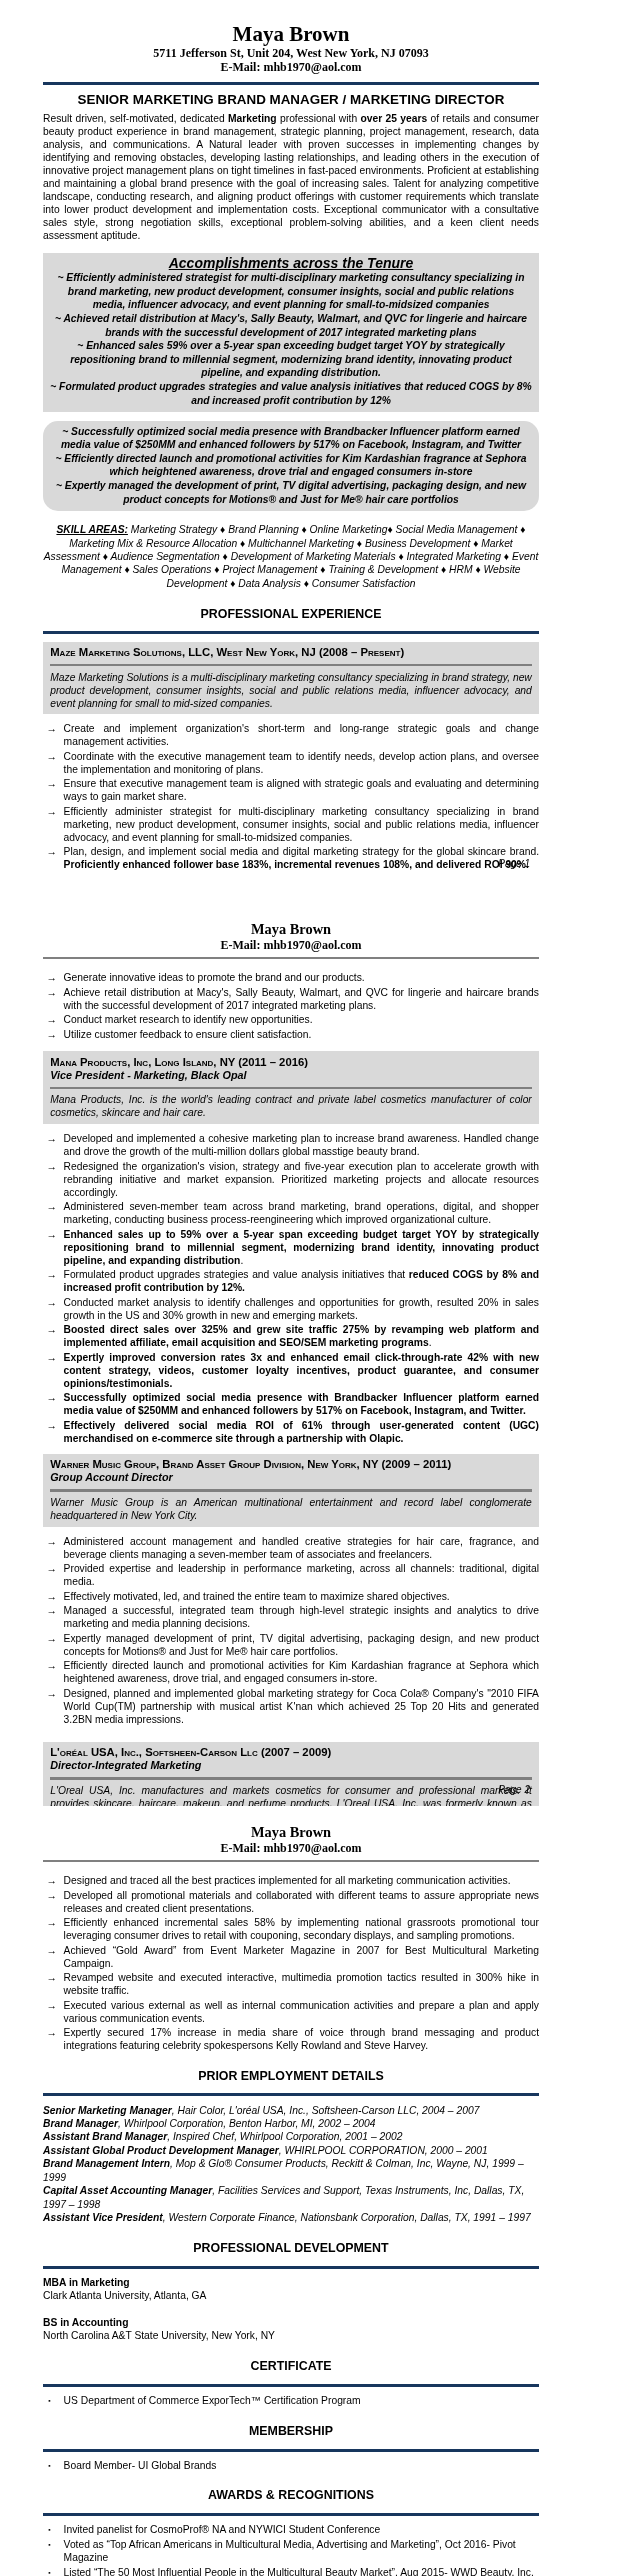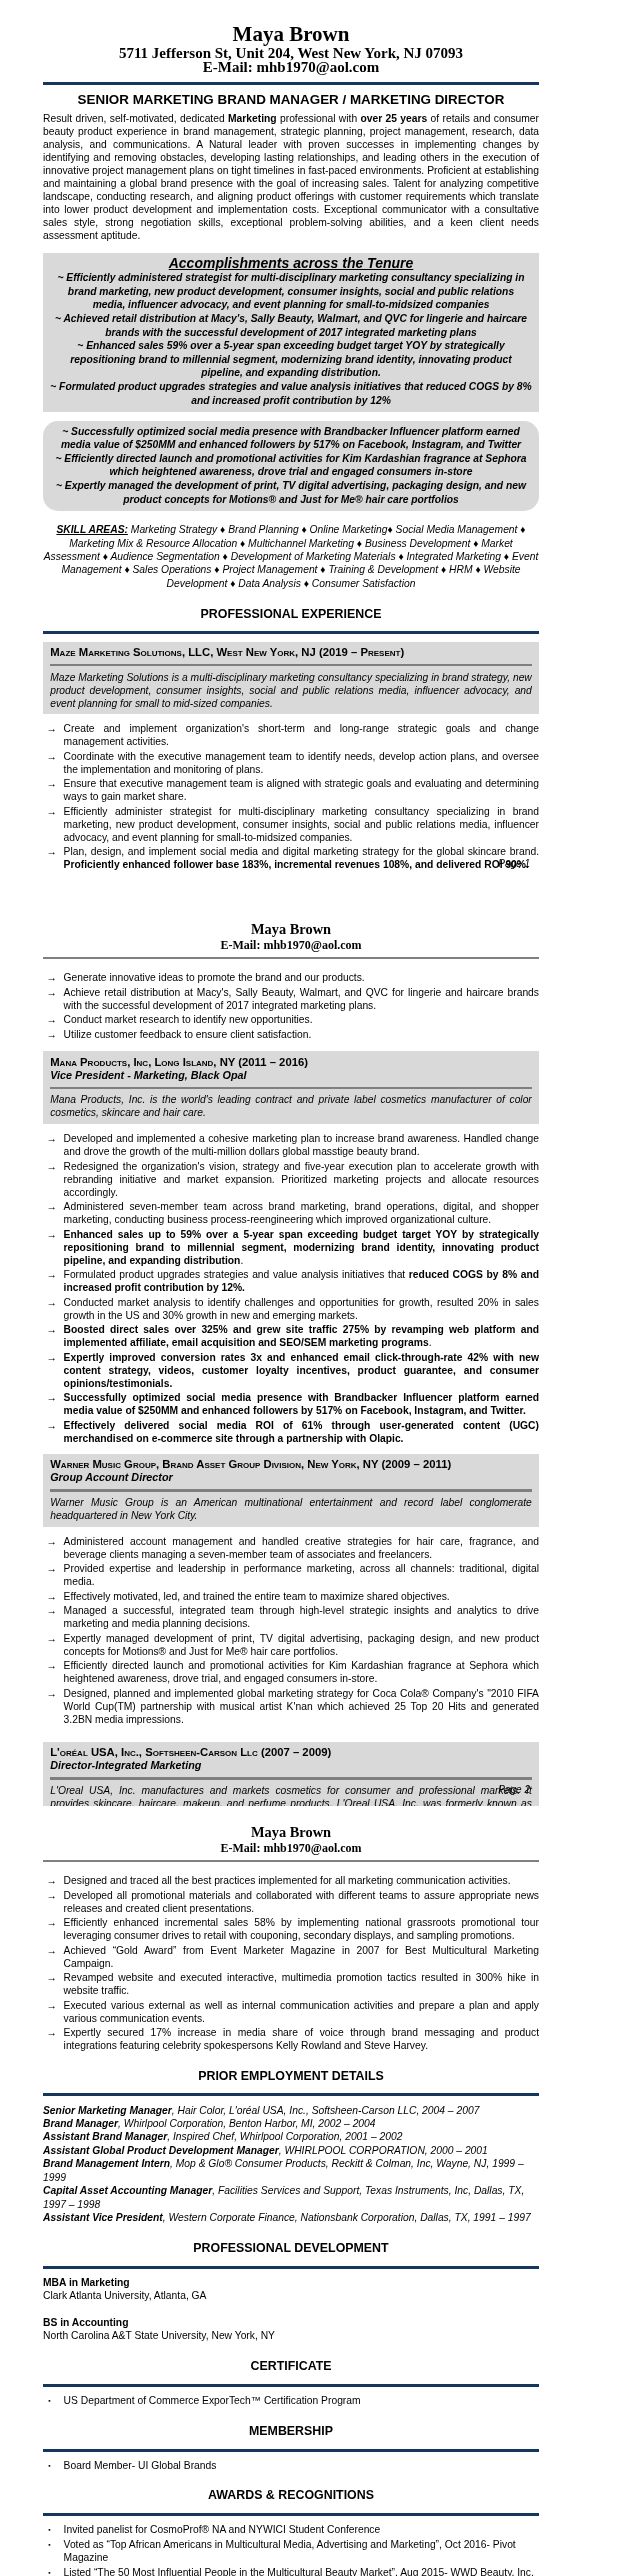--- a/index.html
+++ b/index.html
@@ -2,21 +2,21 @@
 <html style="--navy: #17365d; --box_grey: #d9d9d9; --rule_grey: #808080;font-size:8.2px"><head>
 <meta charset="utf-8">
 <style>
   html,body{margin:0;padding:0;background:#fff;}
   body{width:639px;font-family:"Liberation Sans",sans-serif;color:#000;}
   .page{position:relative;width:582px;height:903px;box-sizing:border-box;
         padding:0 43px;overflow:hidden;font-size:10.3px;line-height:13px;background:#fff;}
   
   .rhead{padding-top:21.6px;text-align:center;font-family:"Liberation Serif",serif;font-weight:bold;}
   .rname{font-size:21px;line-height:24px;}
-  .raddr,.remail{font-size:15px;line-height:14px;}
+  .raddr,.remail{font-size:12px;line-height:14px;}
   .topbar{height:3.6px;background:var(--navy,#17365d);margin-top:8.2px;}
   .roletitle{margin-top:6.7px;text-align:center;font-weight:bold;font-size:13.4px;line-height:15.5px;}
   .summary{margin-top:4.1px;text-align:justify;}
   .summary b{font-weight:bold;}
   
   .accbox{background:var(--box_grey,#d9d9d9);margin-top:11.3px;padding:4.1px 7.2px;
           text-align:center;font-weight:bold;font-style:italic;line-height:13.4px;}
   .accbox + .accbox{margin-top:9px;border-radius:15px;}
   .acchead{text-decoration:underline;font-size:14px;margin-bottom:1px;font-style:italic;}
   .accbox p{margin:0 0 0.5px 0;}
@@ -92,21 +92,21 @@
         <p>~ Expertly managed the development of print, TV digital advertising, packaging design, and new product concepts for Motions® and Just for Me® hair care portfolios</p>
       </div>
   </div>
 
   <p class="skills"><span class="skilllabel">SKILL AREAS:</span><span> Marketing Strategy ♦ Brand Planning ♦ Online Marketing♦ Social Media Management ♦ Marketing Mix &amp; Resource Allocation ♦ Multichannel Marketing ♦ Business Development ♦ Market Assessment ♦ Audience Segmentation ♦ Development of Marketing Materials ♦ Integrated Marketing ♦ Event Management ♦ Sales Operations ♦ Project Management ♦ Training &amp; Development ♦ HRM ♦ Website Development ♦ Data Analysis ♦ Consumer Satisfaction</span></p>
 
   <div class="h2">PROFESSIONAL EXPERIENCE</div>
   <div class="rule-navy"></div>
 
   <div class="jobbox">
-    <div class="jobco">Maze Marketing Solutions, LLC, West New York, NJ (2019 – Present)</div>
+    <div class="jobco">Maze Marketing Solutions, LLC, West New York, NJ (2008 – Present)</div>
     <div class="jobdiv"></div>
     <div class="jobblurb">Maze Marketing Solutions is a multi-disciplinary marketing consultancy specializing in brand strategy, new product development, consumer insights, social and public relations media, influencer advocacy, and event planning for small to mid-sized companies.</div>
   </div>
   <ul class="bullets">
 
       <li>
         <span class="arr">→</span>
         <span class="btxt"><span>Create and implement organization's short-term and long-range strategic goals and change management activities.</span></span>
       </li>
 

